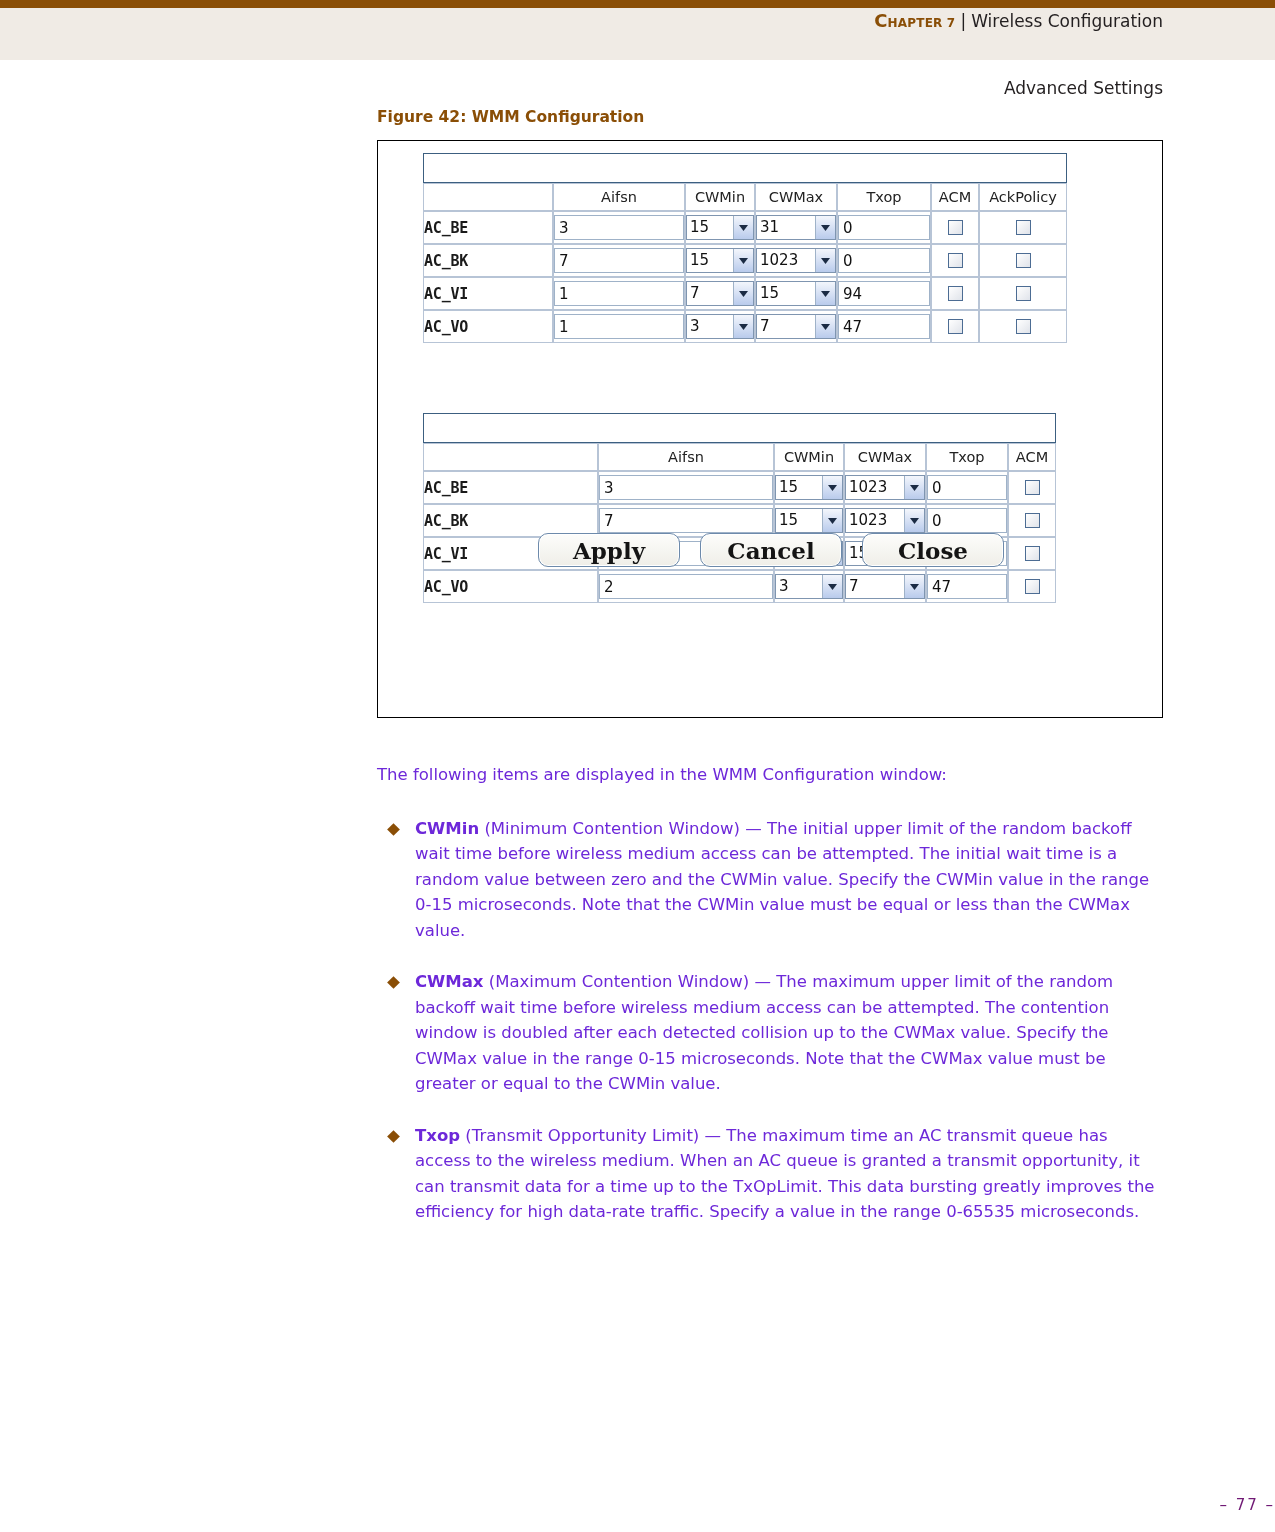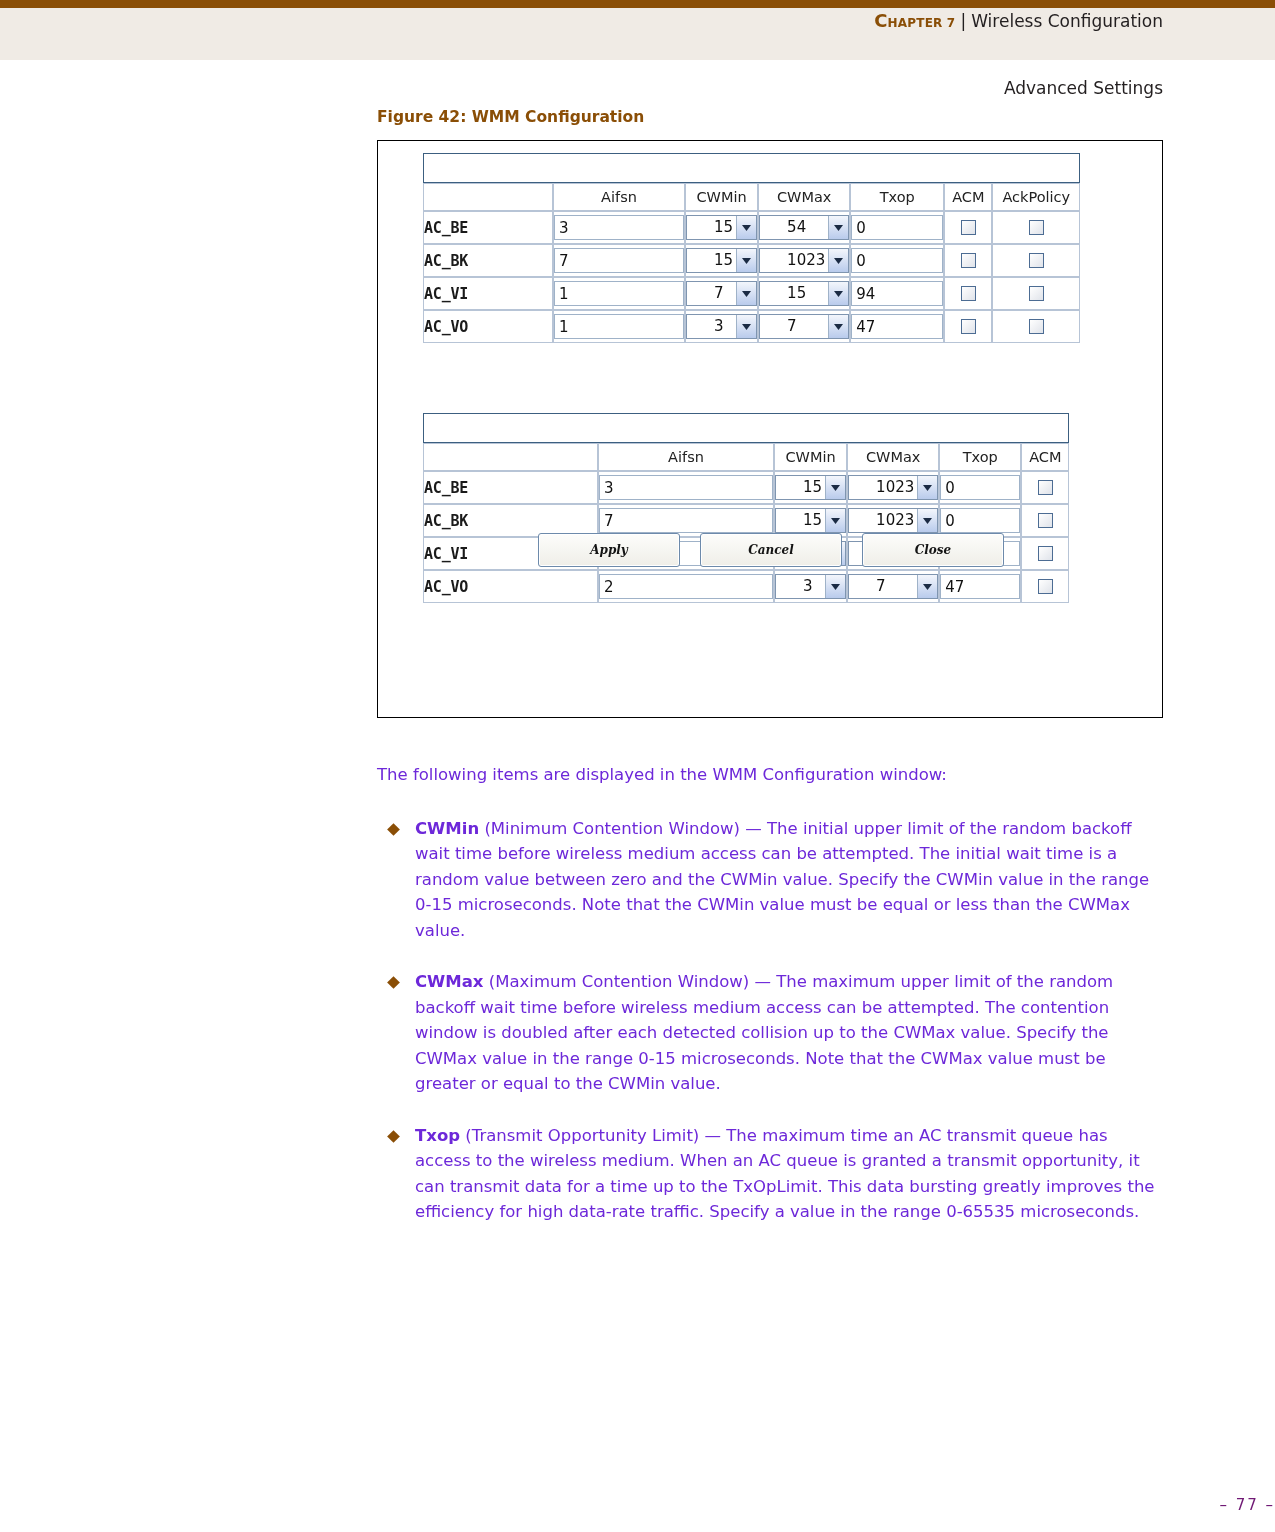--- a/index.html
+++ b/index.html
@@ -36,34 +36,34 @@
   .ac-label{background:#dde4ee;text-align:left;font-weight:bold;font-size:15px;
     font-family:"DejaVu Sans Mono","Liberation Mono",monospace;letter-spacing:-.2px;}
   .cellpad{padding:5px 6px;}
 
   .txtbox{display:block;border:1px solid #9fb2c8;background:#fff;height:25px;
     line-height:25px;font-size:15px;padding:0 4px;box-sizing:border-box;color:#111;
     font-family:"DejaVu Sans","Liberation Sans",sans-serif;}
   .selbox{display:flex;align-items:stretch;border:1px solid #7f95b0;background:#fff;
     height:25px;box-sizing:border-box;width:100%;}
   .selbox .val{flex:1;line-height:23px;font-size:15px;padding:0 3px;color:#111;
-    white-space:nowrap;overflow:hidden;margin-left:24px;}
+    white-space:nowrap;overflow:hidden;}
   .selbox .arrow{width:19px;background:linear-gradient(#f3f6fc,#b9cbec);
     border-left:1px solid #9fb2c8;display:flex;align-items:center;justify-content:center;}
   .selbox .arrow svg{display:block;}
   .chkwrap{display:flex;align-items:center;justify-content:center;height:31px;}
   .chk{width:15px;height:15px;border:1px solid #4c6c93;
     background:linear-gradient(135deg,#ffffff 0%,#eceef2 60%,#dfe3ea 100%);box-sizing:border-box;}
 
   
   .btn-row{position:absolute;left:0;top:392px;width:786px;display:flex;justify-content:center;gap:20px;}
-  .btn{width:140px;height:32px;border:1px solid #6d8aab;border-radius:3px;
+  .btn{width:140px;height:32px;border:1px solid #6d8aab;border-radius:10px;
     background:linear-gradient(#fdfdfb,#efeee8);display:flex;align-items:center;justify-content:center;
-    font-size:12px;font-weight:bold;color:#141414;
-    font-family:"DejaVu Serif","Liberation Serif",serif;box-shadow:inset 0 0 0 1px #ffffff;font-style:italic;}
+    font-size:23px;font-weight:bold;color:#141414;
+    font-family:"DejaVu Serif","Liberation Serif",serif;box-shadow:inset 0 0 0 1px #ffffff;}
 
   
   .body-wrap{position:absolute;left:377px;top:762px;width:790px;
     font-size:16.5px;color:#6d28d9;line-height:25.5px;}
   .intro{margin:0 0 28px 0;}
   .bullet-item{position:relative;padding-left:38px;margin-bottom:26px;}
   .bullet-item .dia{position:absolute;left:12px;top:9px;width:9px;height:9px;
     background:#8a4e06;transform:rotate(45deg);}
   .bullet-item .term{font-weight:bold;}
 
@@ -110,21 +110,21 @@
               <span class="val">15</span>
               <span class="arrow">
                 <svg width="9" height="6" viewBox="0 0 9 6">
                   <path d="M0 0 L4.5 6 L9 0 Z" fill="#1b2b44"></path>
                 </svg>
               </span>
             </span>
           </td>
       <td class="cellpad">
         <span class="selbox">
-              <span class="val">54</span>
+              <span class="val">31</span>
               <span class="arrow">
                 <svg width="9" height="6" viewBox="0 0 9 6">
                   <path d="M0 0 L4.5 6 L9 0 Z" fill="#1b2b44"></path>
                 </svg>
               </span>
             </span>
           </td>
       <td class="cellpad">
         <span class="txtbox">0</span>
           </td>

